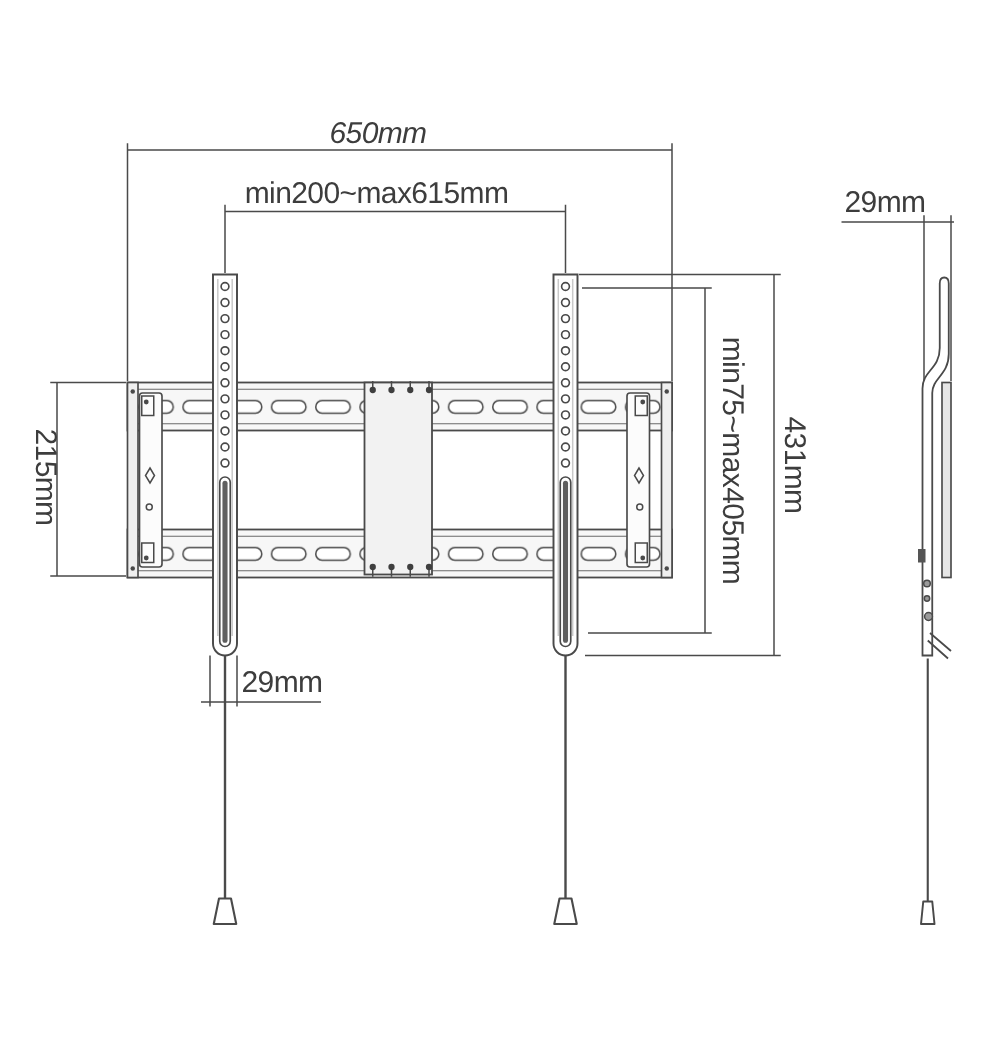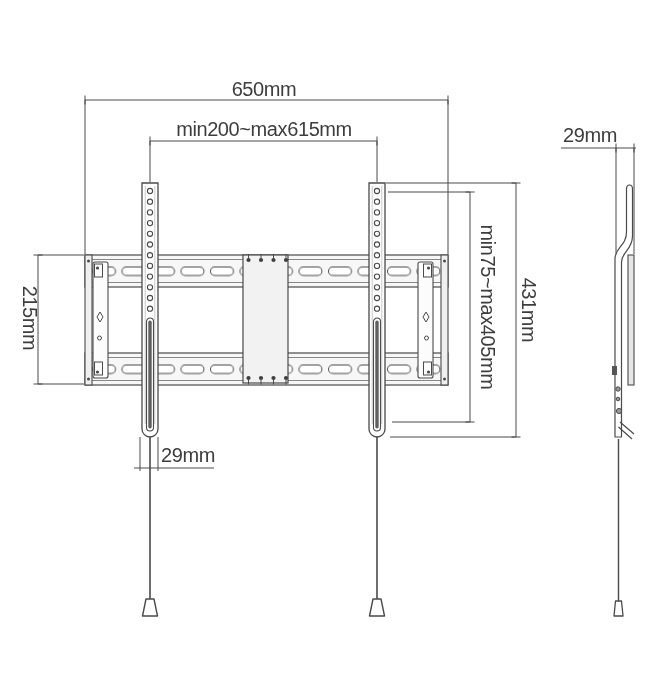--- a/index.html
+++ b/index.html
@@ -172,23 +172,23 @@
       </g>
       <path d="M 620,422 L 634,434 M 618.5,427 L 632,439" stroke="#4a4a4a" stroke-width="1.2" fill="none"></path>
       <g>
         <line x1="618.5" y1="439" x2="618.5" y2="601" stroke="#4a4a4a" stroke-width="1.4"></line>
         <path d="M 615.5,601 l 6,0 l 1.5,15 l -9,0 z" fill="#ffffff" stroke="#4a4a4a" stroke-width="1.3" stroke-linejoin="round"></path>
       </g>
     </g>
   </g>
 </svg>
 
-<div class="dim-label center" style="left:164px;top:79px;width:200px;">650mm</div>
+<div class="dim-label center" style="left:152px;top:79px;width:200px;font-style:italic;">650mm</div>
 
-<div class="dim-label center" style="left:164px;top:119px;width:200px;">min200~max615mm</div>
+<div class="dim-label center" style="left:151px;top:119px;width:200px;">min200~max615mm</div>
 
 <div class="dim-label vlabel" style="left:-6px;top:307px;width:70px;height:22px;">215mm</div>
 
 <div class="dim-label vlabel" style="left:402px;top:296px;width:170px;height:22px;">min75~max405mm</div>
 
 <div class="dim-label vlabel" style="left:493px;top:299px;width:70px;height:22px;">431mm</div>
 
 <div class="dim-label" style="left:161px;top:445px;width:60px;">29mm</div>
 
 <div class="dim-label" style="left:563px;top:125px;width:60px;">29mm</div>

